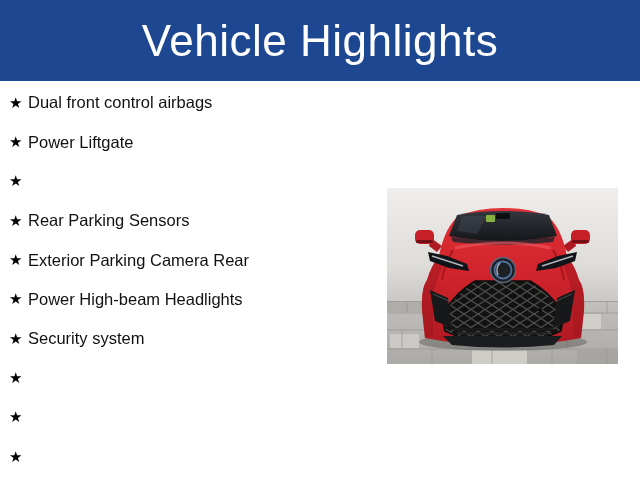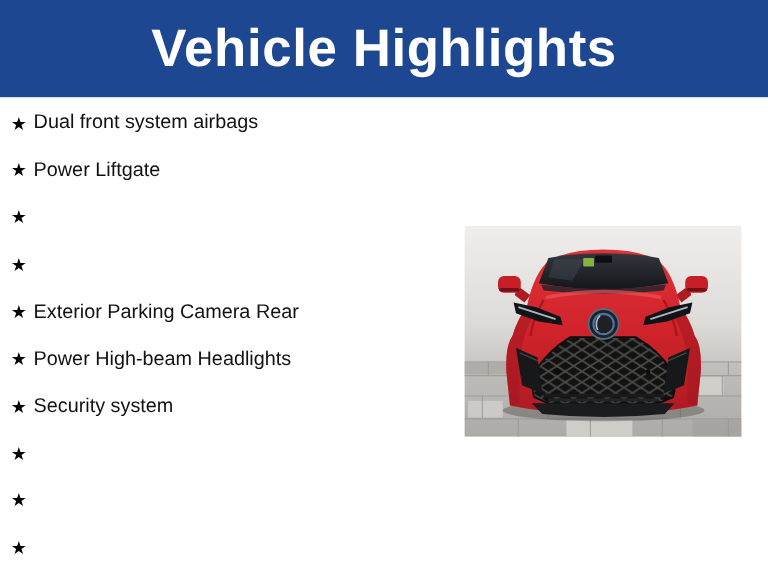--- a/index.html
+++ b/index.html
@@ -13,21 +13,21 @@
   .header {
     position:absolute; top:0; left:0;
     width:640px; height:81px;
     background:#1e4792;
     display:flex; align-items:center; justify-content:center;
   }
   .header h1 {
     margin:0;
     color:#ffffff;
     font-size:44px;
-    font-weight:700;
+    font-weight:400;
     letter-spacing:0.5px;
   }
   ul.features {
     position:absolute; top:83px; left:9px;
     margin:0; padding:0; list-style:none;
   }
   ul.features li {
     height:39.35px;
     display:flex; align-items:center;
     font-size:16.5px;
@@ -50,31 +50,32 @@
 </head>
 <body>
 
 <div class="header">
   <h1>Vehicle Highlights</h1>
 </div>
 
 <ul class="features">
   <li>
       <span class="star">★</span>
-      <span>Dual front system airbags</span>
+      <span>Dual front control airbags</span>
     </li>
   <li>
       <span class="star">★</span>
       <span>Power Liftgate</span>
     </li>
   <li>
       <span class="star">★</span>
     </li>
   <li>
       <span class="star">★</span>
+      <span>Rear Parking Sensors</span>
     </li>
   <li>
       <span class="star">★</span>
       <span>Exterior Parking Camera Rear</span>
     </li>
   <li>
       <span class="star">★</span>
       <span>Power High-beam Headlights</span>
     </li>
   <li>

